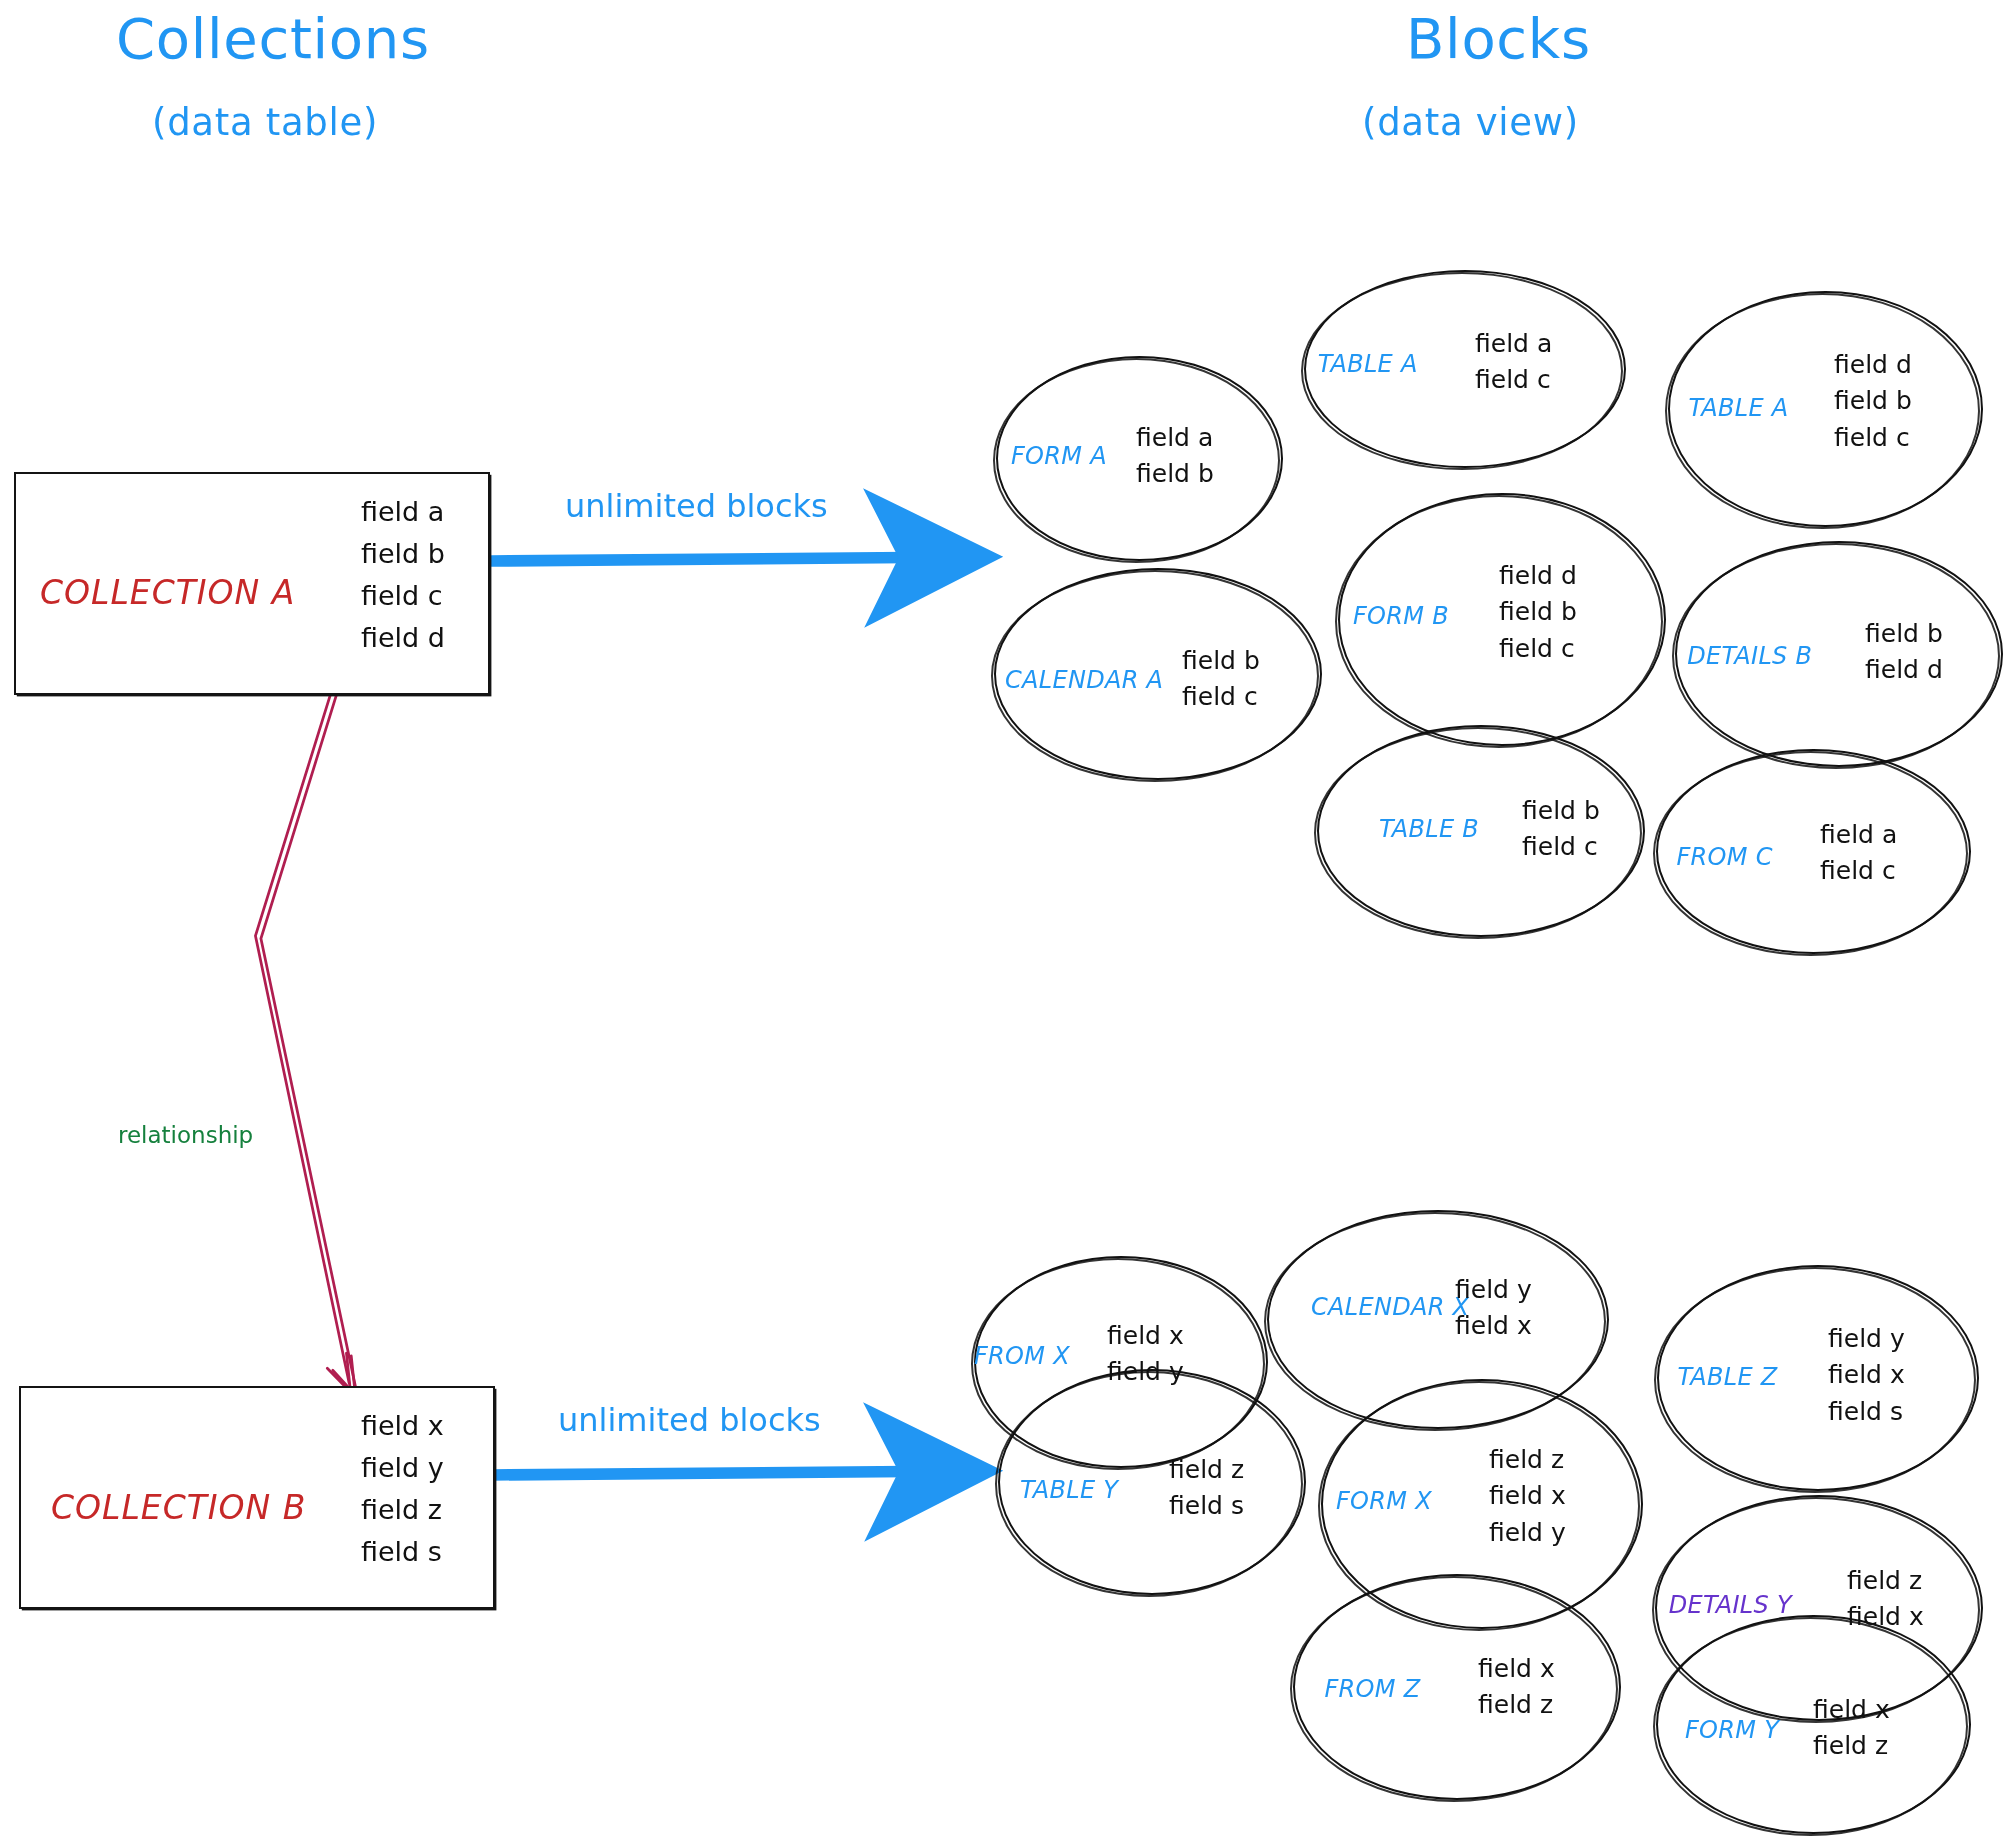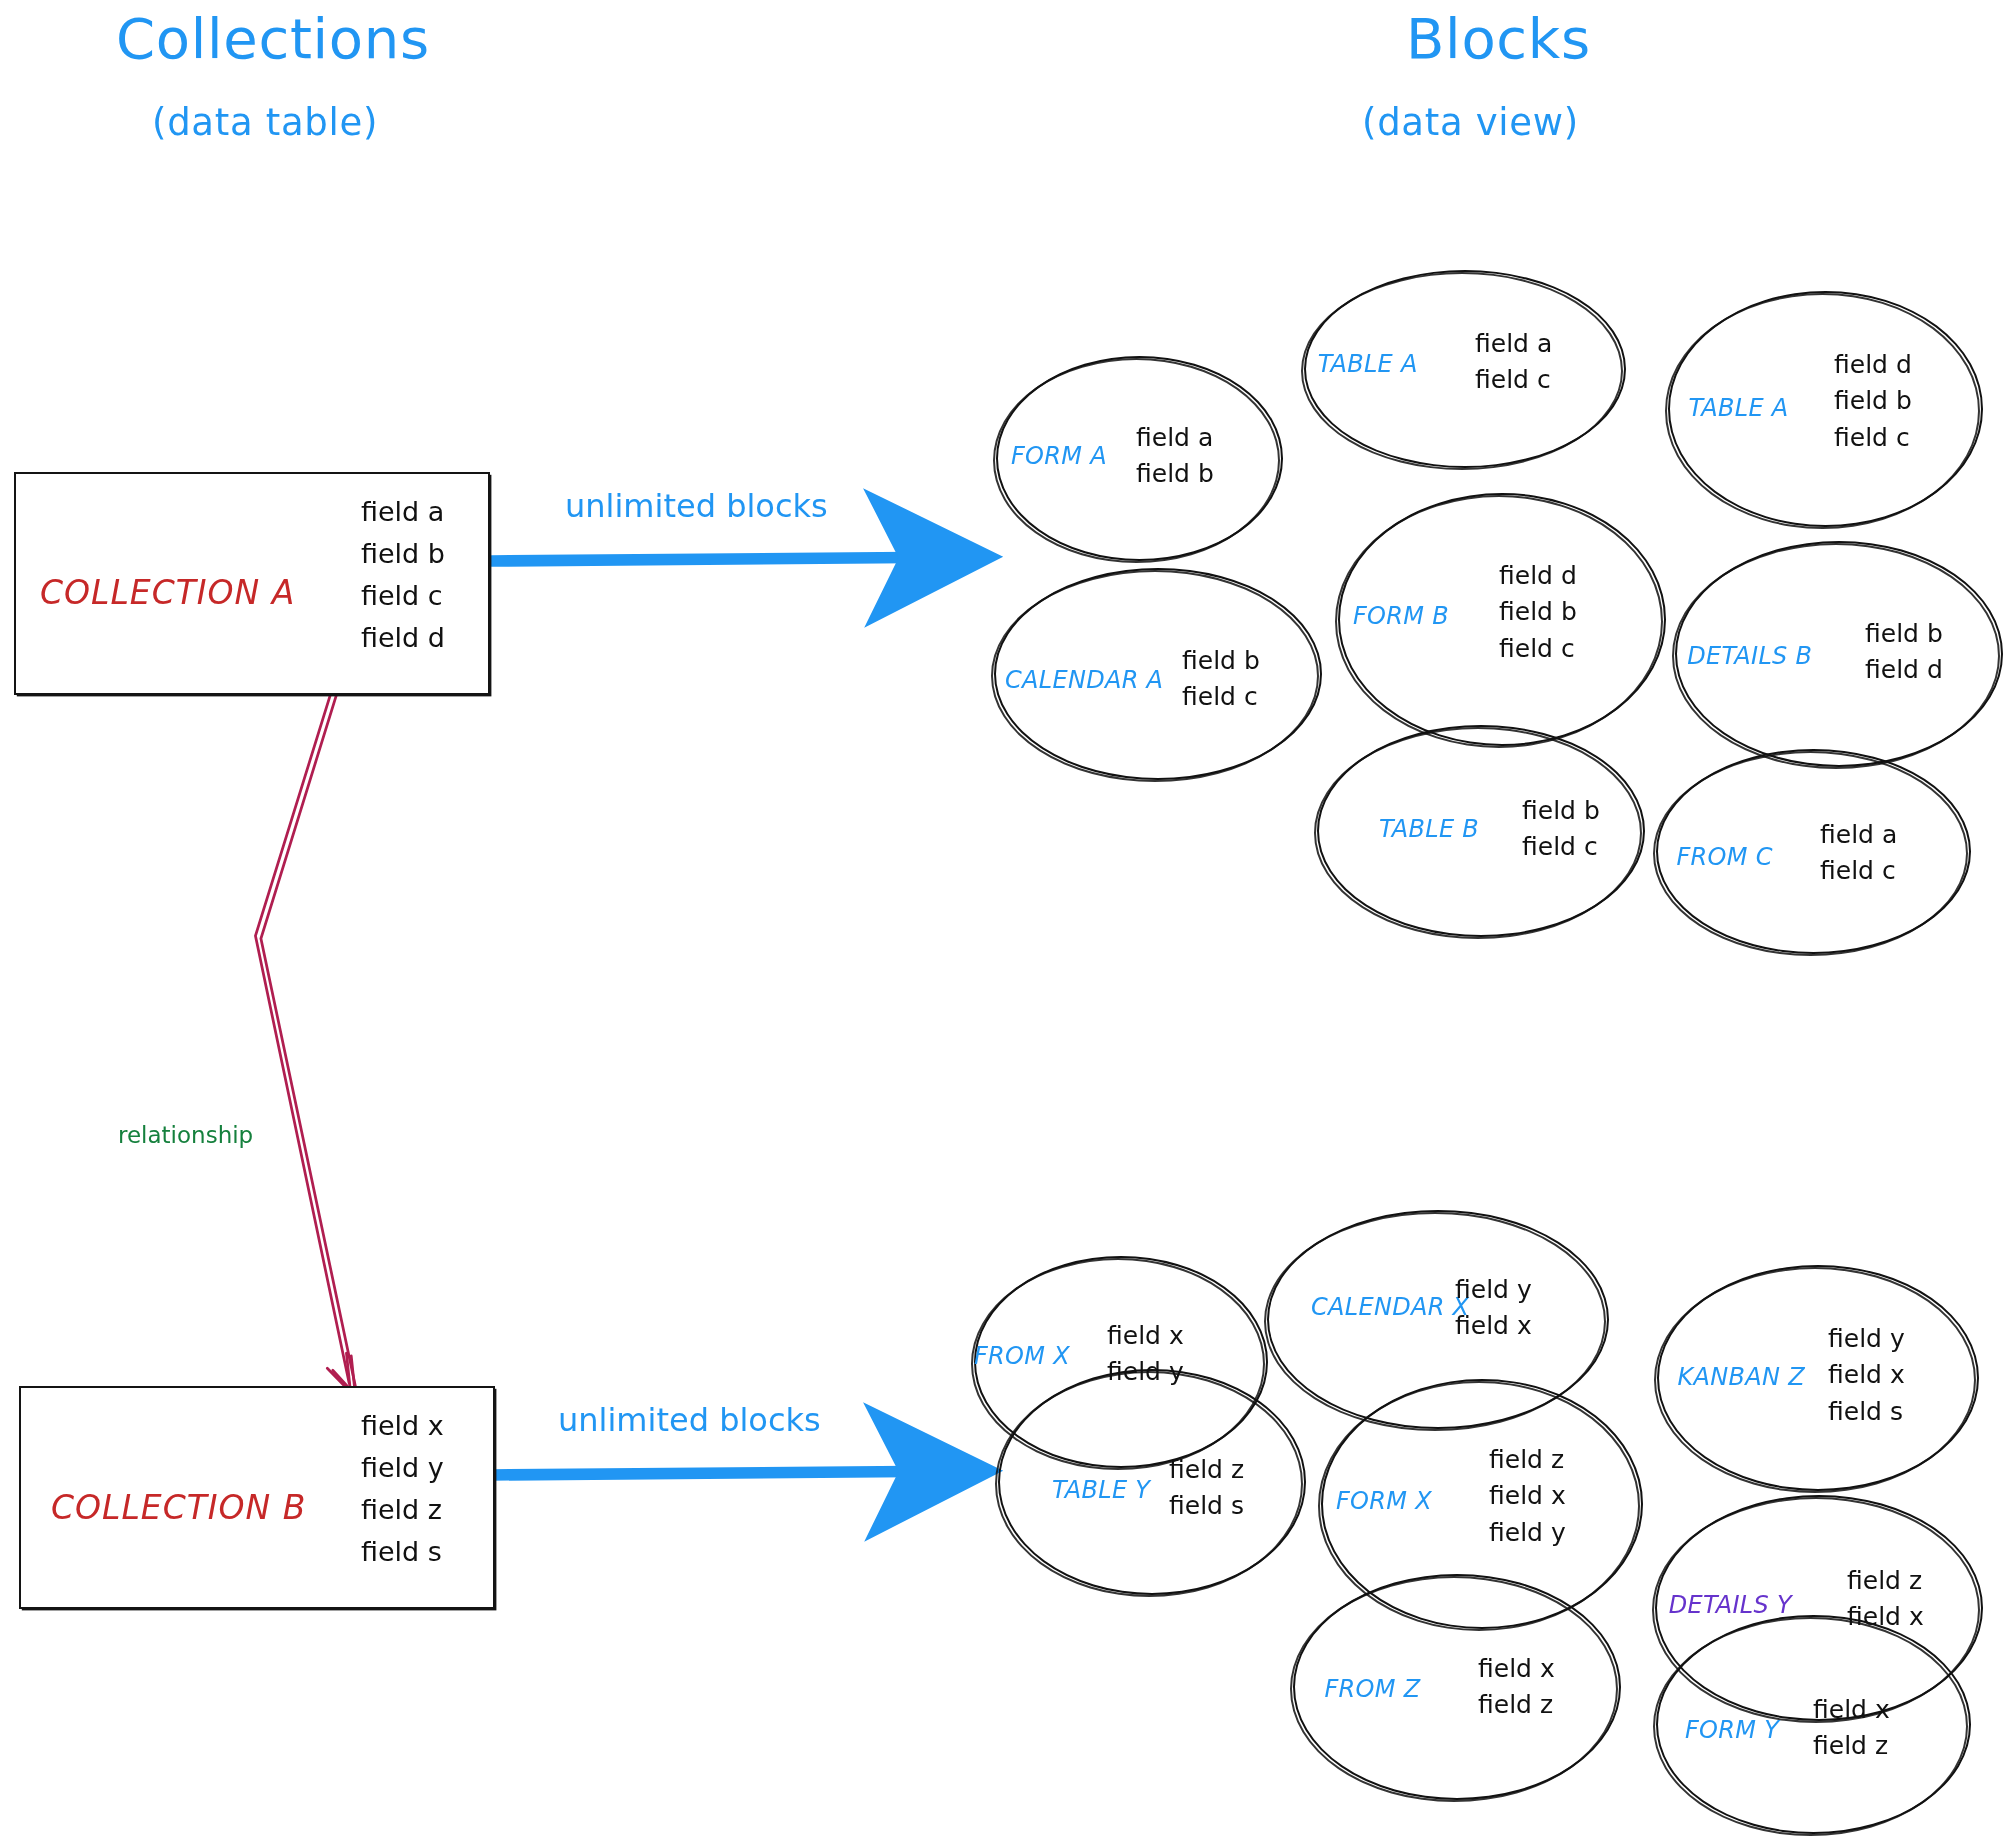--- a/index.html
+++ b/index.html
@@ -218,32 +218,32 @@
   <div class="blabel" style="left:11px;top:83px;margin-left:33px;">CALENDAR X</div>
   <div class="bfields" style="left:188px;top:62px;">
     <div>field y</div>
     <div>field x</div>
   </div>
 </div>
 
 <div class="block" style="left:1657px;top:1265px;width:322px;height:226px;">
   <div class="oval2"></div>
   <div class="oval"></div>
-  <div class="blabel" style="left:20.5px;top:98px;">KANBAN Z</div>
+  <div class="blabel" style="left:20.5px;top:98px;">TABLE Z</div>
   <div class="bfields" style="left:171px;top:56px;">
     <div>field y</div>
     <div>field x</div>
     <div>field s</div>
   </div>
 </div>
 
 <div class="block" style="left:998px;top:1369px;width:308px;height:226px;">
   <div class="oval2"></div>
   <div class="oval"></div>
-  <div class="blabel" style="left:22px;top:107px;margin-left:32px;">TABLE Y</div>
+  <div class="blabel" style="left:22px;top:107px;">TABLE Y</div>
   <div class="bfields" style="left:171px;top:83px;">
     <div>field z</div>
     <div>field s</div>
   </div>
 </div>
 
 <div class="block" style="left:1321px;top:1379px;width:322px;height:250px;">
   <div class="oval2"></div>
   <div class="oval"></div>
   <div class="blabel" style="left:15px;top:108px;">FORM X</div>

